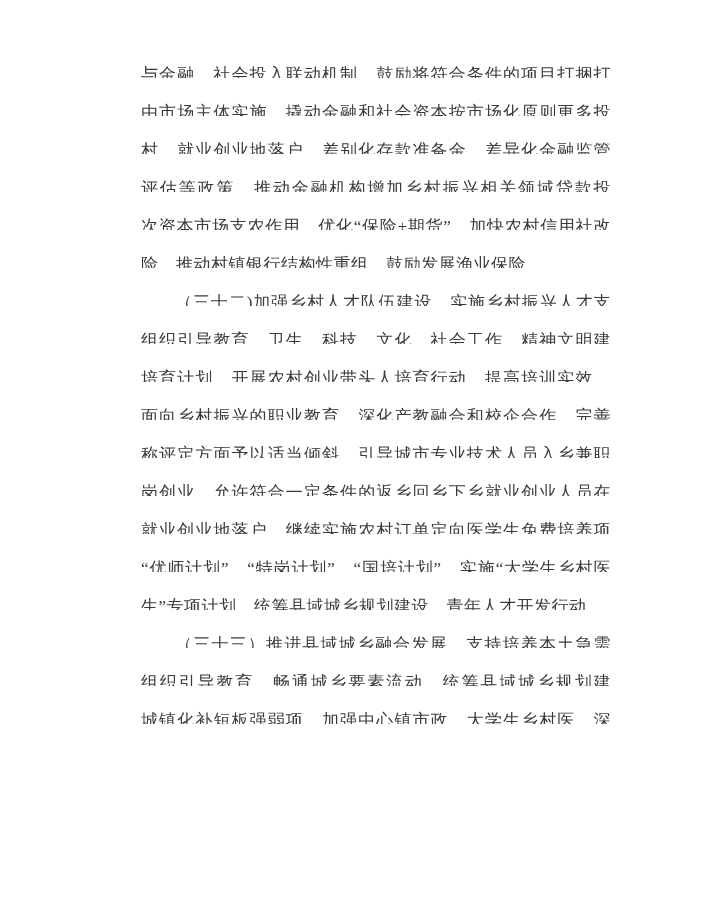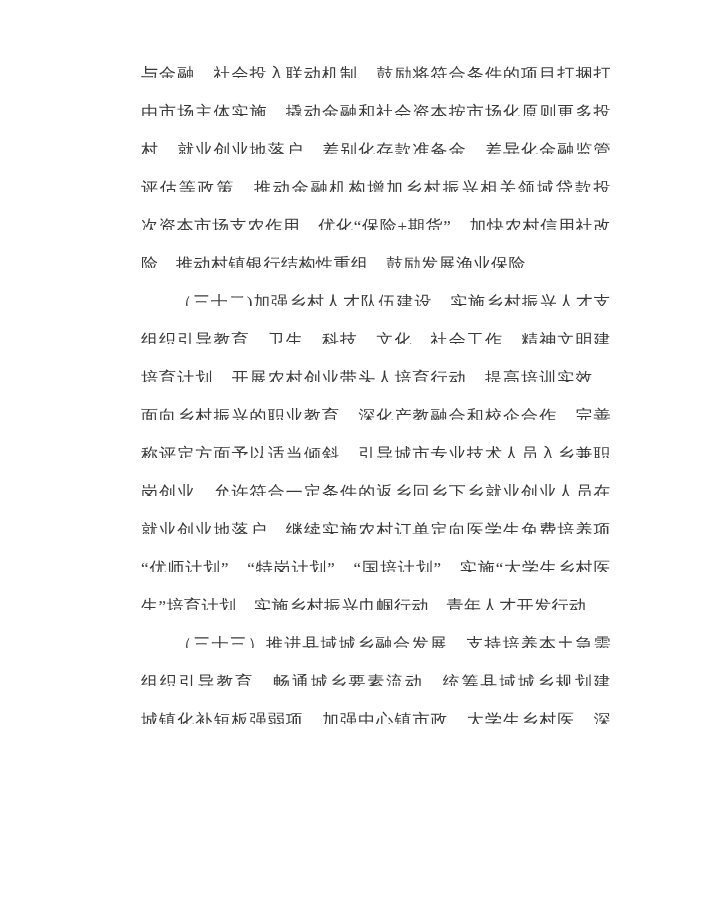--- a/index.html
+++ b/index.html
@@ -65,19 +65,19 @@
       <div class="line fill">次资本市场支农作用，优化“保险+期货”。加快农村信用社改革化</div>
       <div class="line">险，推动村镇银行结构性重组。鼓励发展渔业保险。</div>
       <div class="line fill indent">（三十二)加强乡村人才队伍建设。实施乡村振兴人才支持计划，</div>
       <div class="line fill">组织引导教育、卫生、科技、文化、社会工作、精神文明建设等领域</div>
       <div class="line fill">培育计划，开展农村创业带头人培育行动，提高培训实效。大力发展</div>
       <div class="line fill">面向乡村振兴的职业教育，深化产教融合和校企合作。完善城市专业</div>
       <div class="line fill">称评定方面予以适当倾斜。引导城市专业技术人员入乡兼职兼薪和离</div>
       <div class="line fill">岗创业。允许符合一定条件的返乡回乡下乡就业创业人员在原籍地或</div>
       <div class="line fill">就业创业地落户。继续实施农村订单定向医学生免费培养项目、教师</div>
       <div class="line fill">“优师计划”、“特岗计划”、“国培计划”，实施“大学生乡村医</div>
-      <div class="line">生”培育计划。实施乡村振兴巾帼行动、青年人才开发行动。</div>
+      <div class="line">生”专项计划。统筹县域城乡规划建设、青年人才开发行动。</div>
       <div class="line fill indent">（三十三）推进县域城乡融合发展。支持培养本土急需紧缺人才</div>
       <div class="line fill">组织引导教育，畅通城乡要素流动。统筹县域城乡规划建设，推动县城</div>
       <div class="line fill">城镇化补短板强弱项，加强中心镇市政、大学生乡村医。深入推进县</div>
     </div>
   <div class="page-number">- 15 -</div>
 </div>
 
 </body></html>

